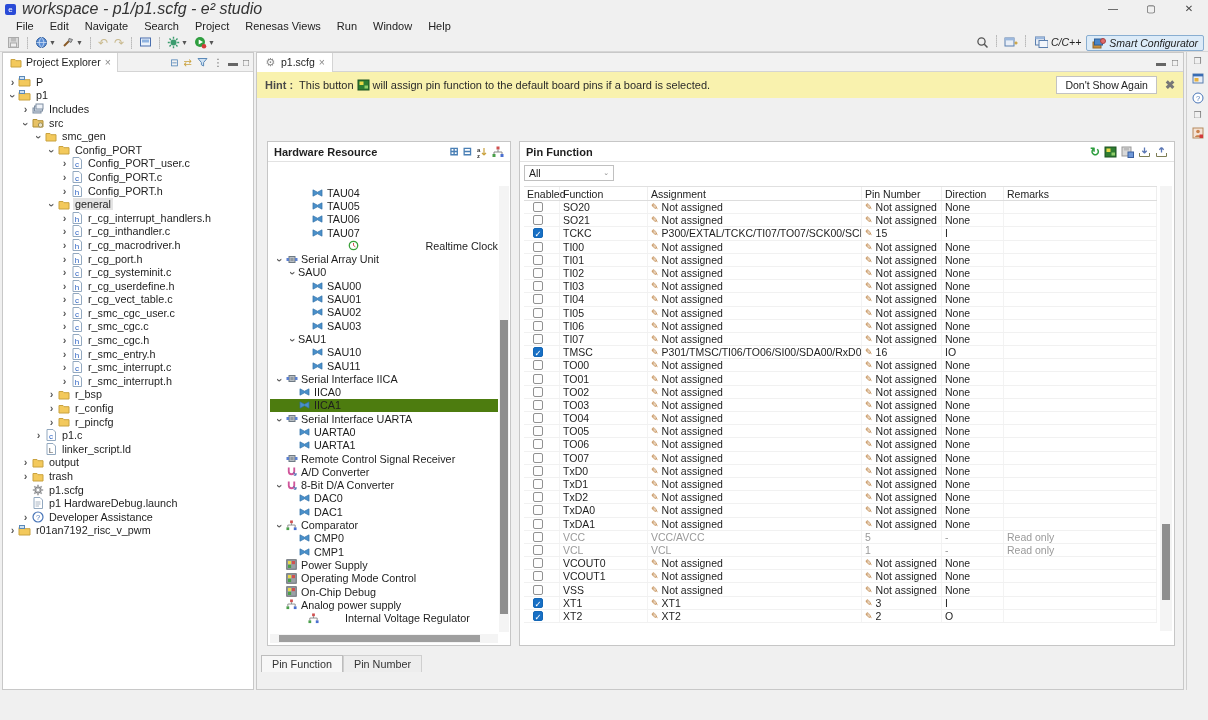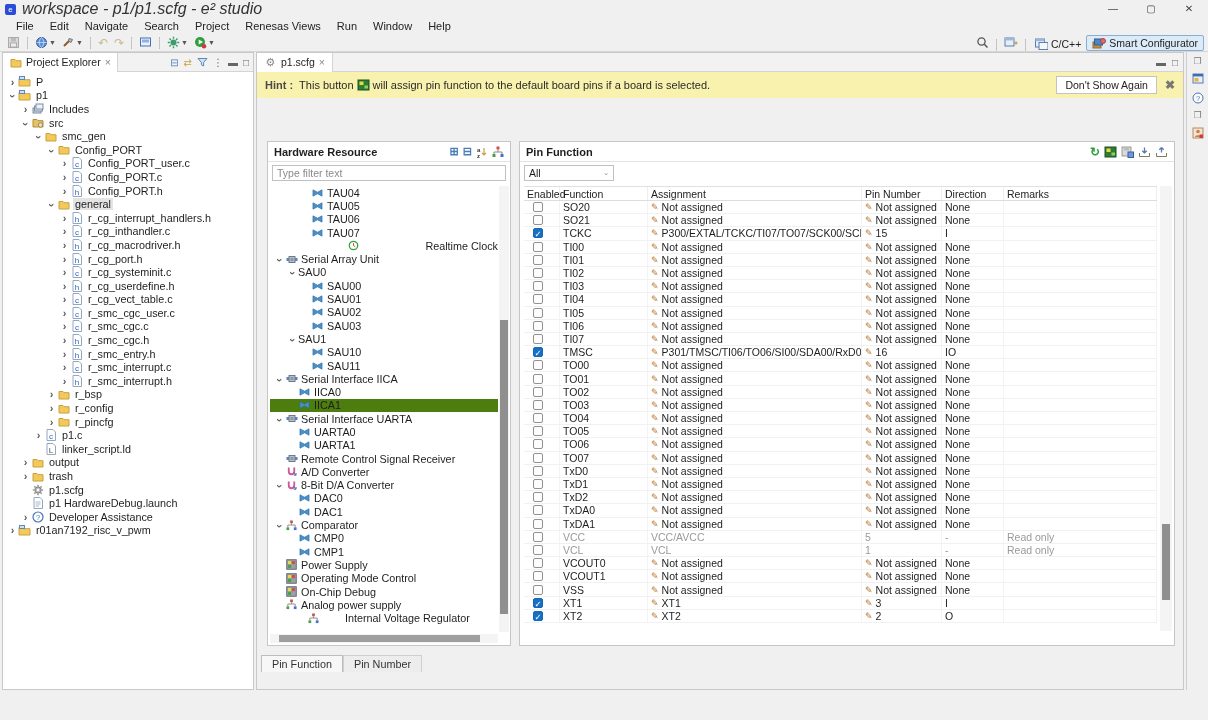--- a/index.html
+++ b/index.html
@@ -15,21 +15,21 @@
 
   
   #menubar { position:absolute; top:18px; left:4px; right:0; height:16px; display:flex; align-items:center; padding-left:4px; background:#f0f0f0; }
   #menubar .menu-item { padding:0 8px; line-height:16px; color:#222; cursor:default; }
 
   
   #toolbar { position:absolute; top:34px; left:0; right:0; height:18px; background:#f0f0f0; border-bottom:1px solid #d6d6d6; display:flex; align-items:center; padding:0 4px; }
   .tbtn { display:flex; align-items:center; height:16px; padding:0 2px; margin:0 1px; }
   .tsep { width:1px; height:12px; background:#cfcfcf; margin:0 4px; border-left:1px dotted #bbb; }
   .drop { font-size:7px; color:#555; margin-left:1px; }
-  #toolbar-right { margin-left:auto; display:flex; align-items:flex-end; }
+  #toolbar-right { margin-left:auto; display:flex; align-items:flex-start;font-style:italic; }
   .persp { display:flex; align-items:center; gap:3px; padding:1px 5px; border-radius:2px; font-size:10.5px; color:#222; }
   .persp.active { background:#dcebf8; border:1px solid #89aed1; }
 
   
   .gi { display:inline-flex; width:13px; height:13px; align-items:center; justify-content:center; flex:0 0 auto; }
   .pencil { color:#b5722a; font-size:9px; margin-right:3px; flex:0 0 auto; }
   .chev { width:11px; flex:0 0 auto; color:#5a5a5a; font-size:11px; text-align:center; display:inline-block; transform-origin:45% 55%; font-weight:bold;}
   .chev.exp { transform:rotate(90deg); }
   .chev.none { visibility:hidden; }
 
@@ -653,21 +653,20 @@
         <span>
             <svg width="12" height="12" viewBox="0 0 12 12">
               <rect x="4.5" y="0.5" width="3" height="3" fill="#d05050"></rect>
               <rect x="0.5" y="8" width="3" height="3" fill="#4aa04a"></rect>
               <rect x="8.5" y="8" width="3" height="3" fill="#4a6fd0"></rect>
               <path d="M6 3.5 v2.5 M2 8 v-2 h8 v2" stroke="#888" fill="none"></path>
             </svg>
           </span>
       </div>
     </div>
-    <input id="hw-filter" placeholder="Type filter text" style="">
     <div id="hw-tree">
         <div class="hrow" style="padding-left: 30px;">
           <span class="chev none">›</span>
           <span class="gi" style="margin-right: 3px;">
             <svg width="11" height="10" viewBox="0 0 12 11">
               <path d="M1 2 L6 4.6 L11 2 L11 9 L6 6.4 L1 9 Z" fill="#4a90ca" stroke="#2e6da4" stroke-width="0.7"></path>
             </svg>
           </span>
           <span class="lbl">TAU04</span>
         </div>

